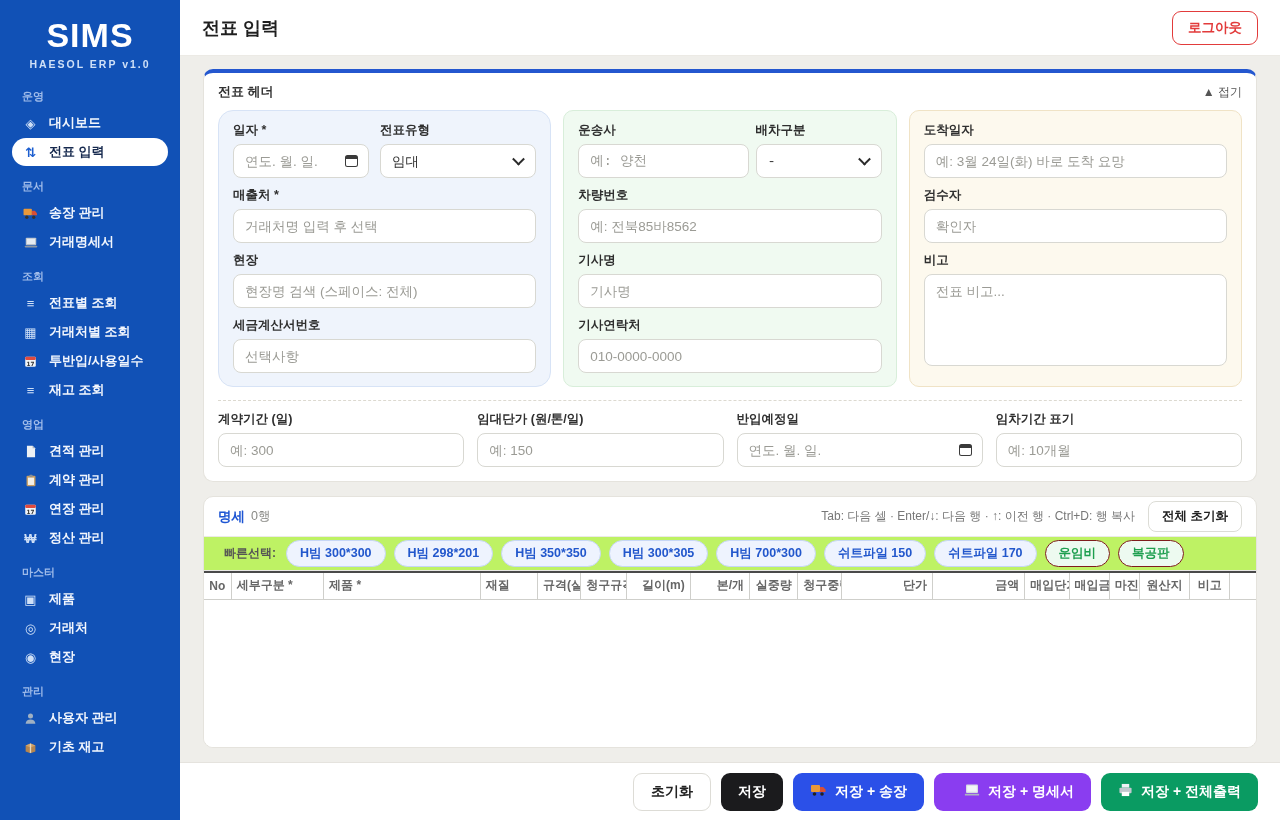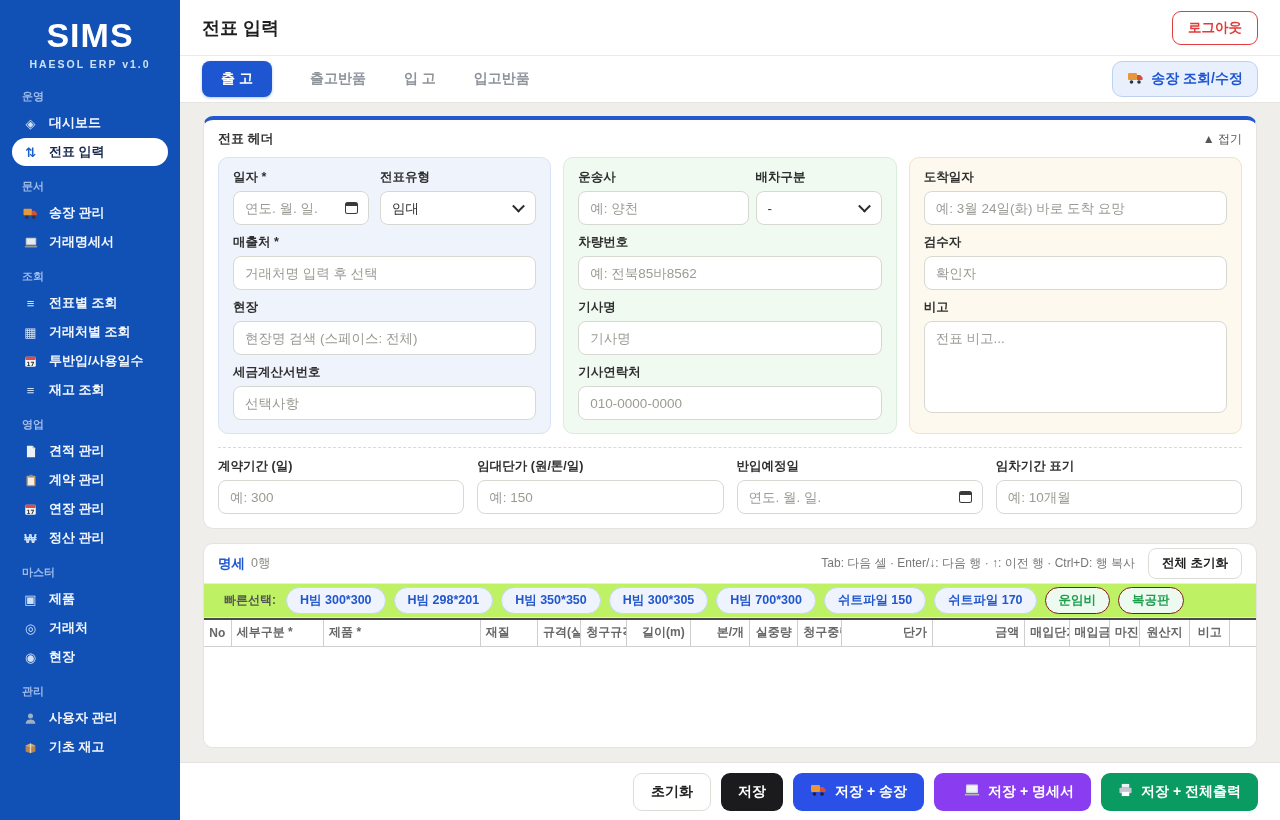--- a/index.html
+++ b/index.html
@@ -33,30 +33,30 @@
 
   
   .panel { background:#fff; border:1px solid #e5e3dd; border-radius:10px; }
   .panel-header-form { border-top:4px solid #2457cf; padding:10px 14px 14px 14px; }
   .ph-row { display:flex; align-items:center; justify-content:space-between; margin-bottom:9px; }
   .ph-title { font-size:13px; font-weight:700; color:#333; }
   .collapse-link { font-size:12px; color:#555; cursor:pointer; background:none; border:none; font-family:inherit; }
 
   .cards { display:grid; grid-template-columns:1fr 1fr 1fr; gap:12px; }
   .card { border-radius:10px; padding:11px 14px 4px 14px; border:1px solid; }
-  .card-blue { background:#eff4fc; border-color:#d7e3f6; }
+  .card-blue { background:#eff4fc; border-color:#d7e3f6;border-radius:15px; }
   .card-green { background:#f0faf1; border-color:#d8eeda; }
   .card-yellow { background:#fdf9ee; border-color:#f0e3c6; }
   .f-label { display:block; font-size:12.5px; font-weight:700; color:#2f2f2f; margin-bottom:5px; }
   .f-input, .f-select, .f-textarea { width:100%; height:34px; border:1px solid #d8d8d2; border-radius:8px; background:#fff; padding:0 11px; font-size:13.5px; color:#333; font-family:inherit; outline:none; }
   .f-textarea { height:92px; padding:8px 11px; resize:none; }
   .f-input::placeholder, .f-textarea::placeholder { color:#9b9b95; }
   .field { margin-bottom:9px; }
   .two-col { display:grid; grid-template-columns:1fr 1.15fr; gap:11px; }
-  .two-col-even { display:grid; grid-template-columns:1.35fr 1fr; gap:7px; }
+  .two-col-even { display:grid; grid-template-columns:1.35fr 1fr; gap:7px;font-family:Liberation Mono, monospace; }
   .iwrap { position:relative; }
   .cal-icon { position:absolute; right:11px; top:50%; transform:translateY(-50%); width:13px; height:12px; border:1.6px solid #3a3a3a; border-top-width:4px; border-radius:2.5px; }
   .select-wrap { position:relative; }
   .f-select { appearance:none; -webkit-appearance:none; cursor:pointer; }
   .select-wrap::after { content:""; position:absolute; right:13px; top:50%; width:7px; height:7px; border-right:2.2px solid #2b2b2b; border-bottom:2.2px solid #2b2b2b; transform:translateY(-70%) rotate(45deg); pointer-events:none; }
 
   .dashed-sep { border:none; border-top:1.5px dashed #dcd9d0; margin:13px 0 10px 0; }
   .rental-row { display:grid; grid-template-columns:1fr 1fr 1fr 1fr; gap:13px; }
 
   
@@ -226,37 +226,20 @@
   </nav>
 </aside>
 
 <div class="main">
 
   <div class="topbar">
     <div class="page-title">전표 입력</div>
     <button class="logout-btn">로그아웃</button>
   </div>
 
-  <div class="tabbar">
-    <button class="tab active">출 고</button>
-    <button class="tab">출고반품</button>
-    <button class="tab">입 고</button>
-    <button class="tab">입고반품</button>
-    <button class="invoice-btn">
-      <span>
-        <svg width="17" height="14" viewBox="0 0 16 14">
-            <rect x="0.5" y="2" width="9" height="7" rx="1" fill="#e8983a"></rect>
-            <path d="M9.5 4h3.2l2.3 2.6V9h-5.5z" fill="#d94f35"></path>
-            <circle cx="4" cy="11" r="1.8" fill="#333"></circle>
-            <circle cx="11.5" cy="11" r="1.8" fill="#333"></circle>
-          </svg>
-      </span>
-      <span>송장 조회/수정</span>
-    </button>
-  </div>
 
   <div class="content">
 
     <section class="panel panel-header-form">
       <div class="ph-row">
         <div class="ph-title">전표 헤더</div>
         <button class="collapse-link">▲ 접기</button>
       </div>
 
       <div class="cards">

